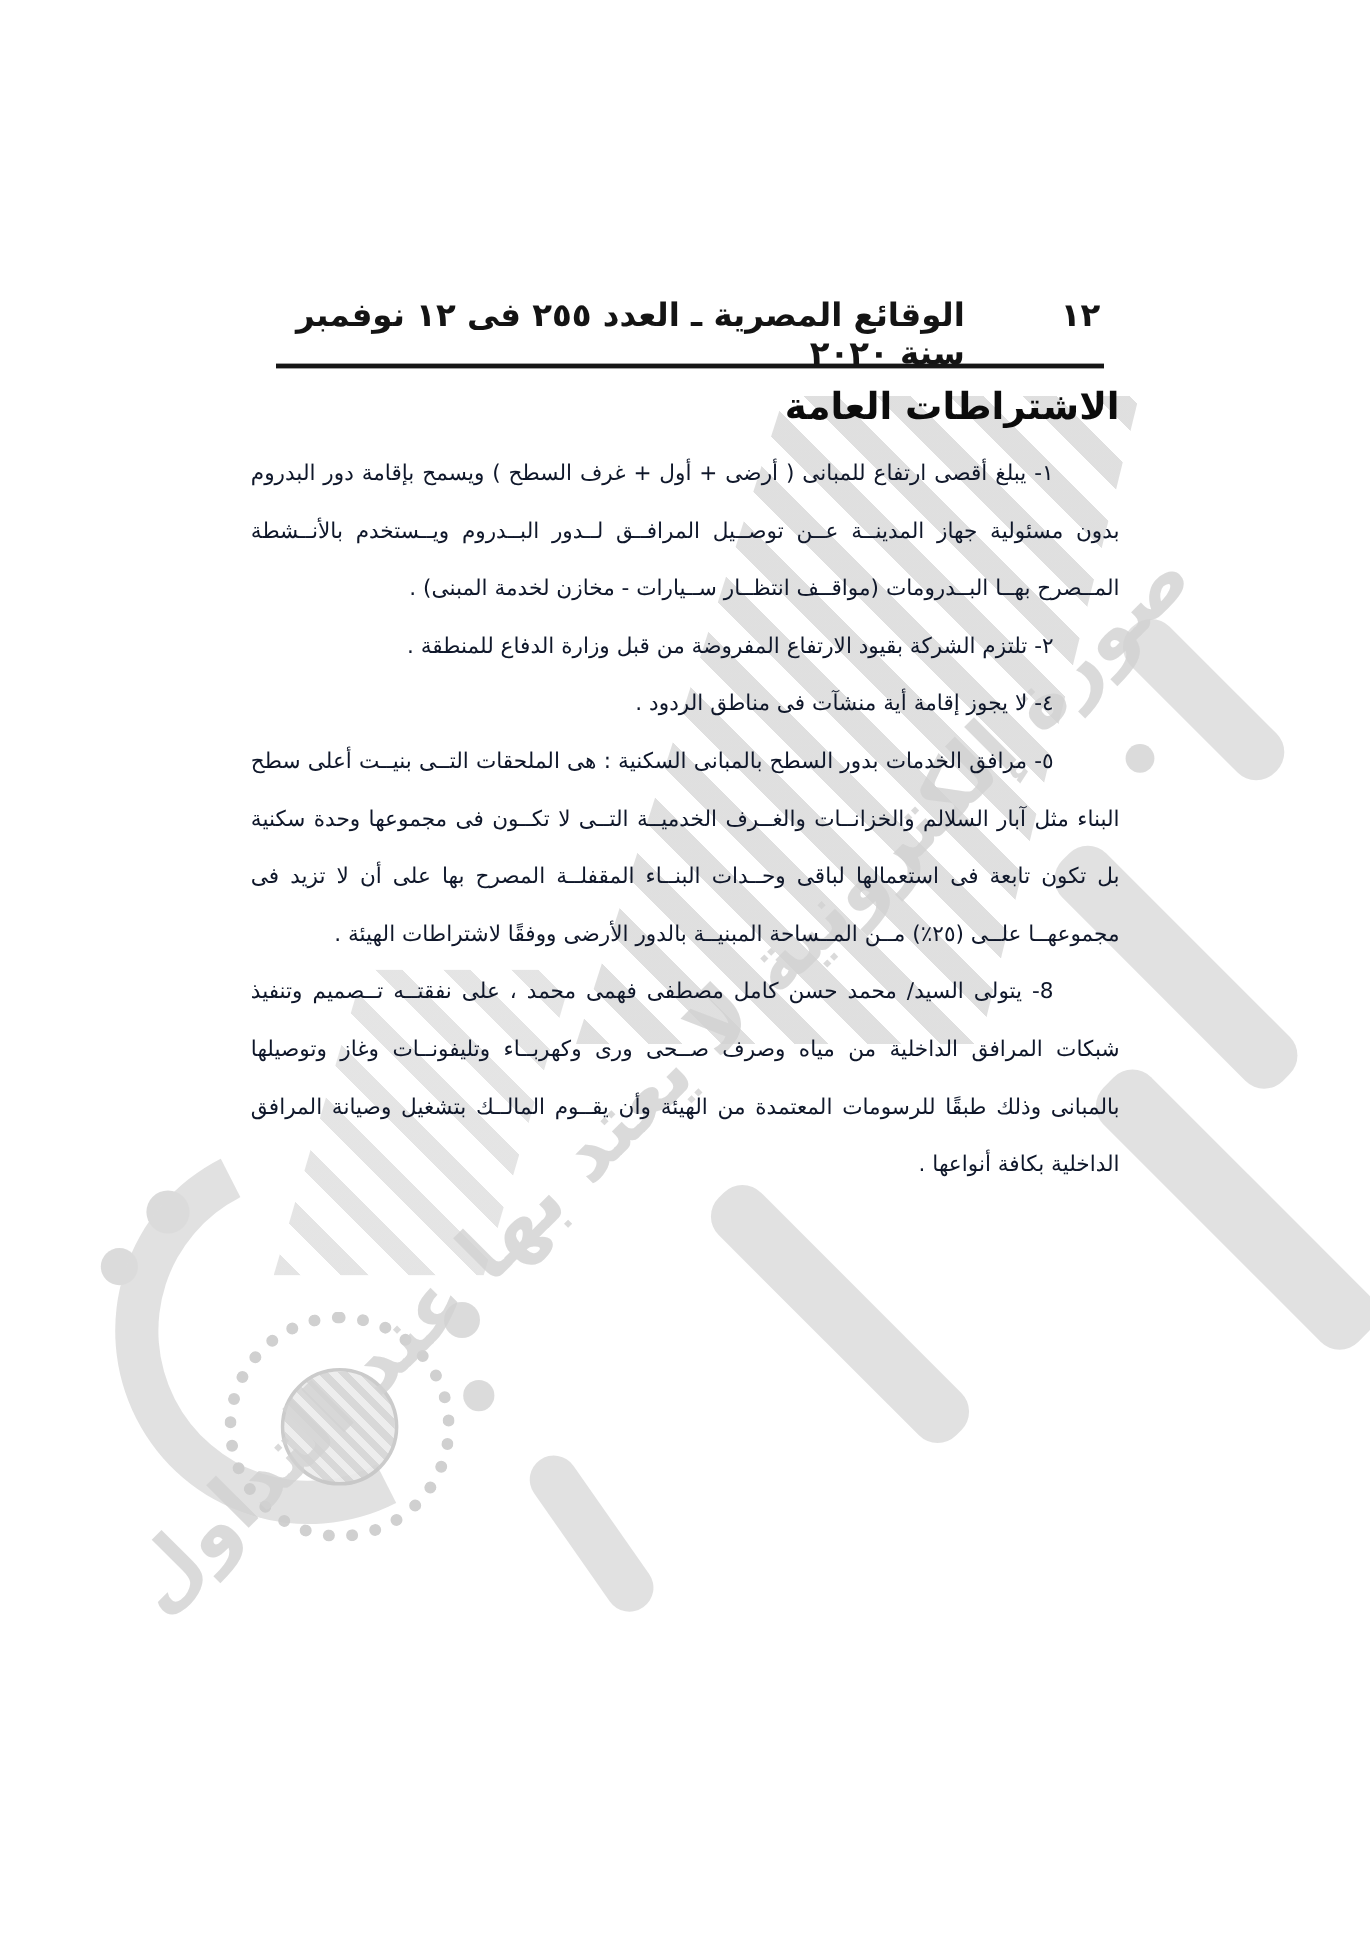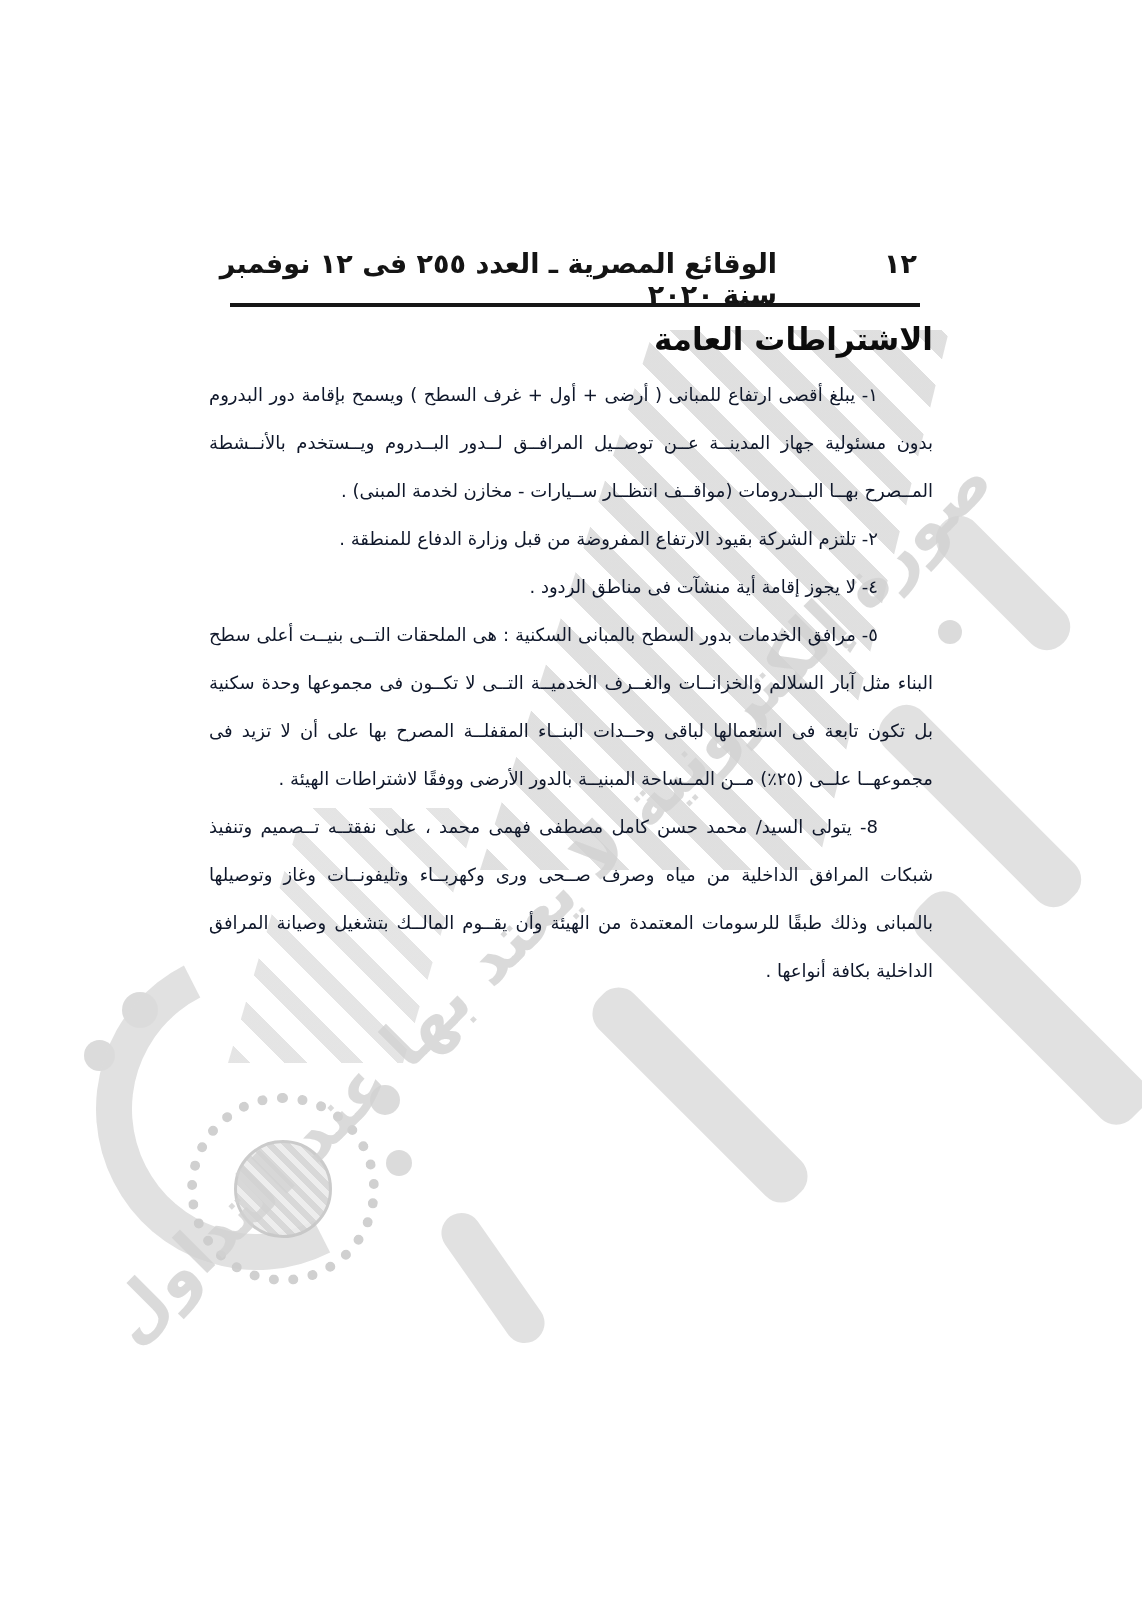--- a/index.html
+++ b/index.html
@@ -71,21 +71,21 @@
   }
   
   .content-layer{position:absolute;inset:0;z-index:1;}
   .header-row{
     position:absolute;top:248px;right:209px;width:724px;
     display:flex;align-items:baseline;
     font-weight:bold;font-size:27px;color:#141414;
     direction:rtl;
   }
   .page-number{padding-right:16px;margin-left:40px;}
-  .issue-line{margin-right:67px;}
+  .issue-line{margin-right:40px;}
   .header-rule{
     position:absolute;top:303px;right:222px;width:690px;height:4px;
     background:#161616;
   }
   .doc-title{
     position:absolute;top:321px;right:209px;width:724px;
     text-align:right;font-size:31px;font-weight:bold;color:#0c0c0c;
   }
   .body-text{
     position:absolute;top:371px;right:209px;width:724px;

